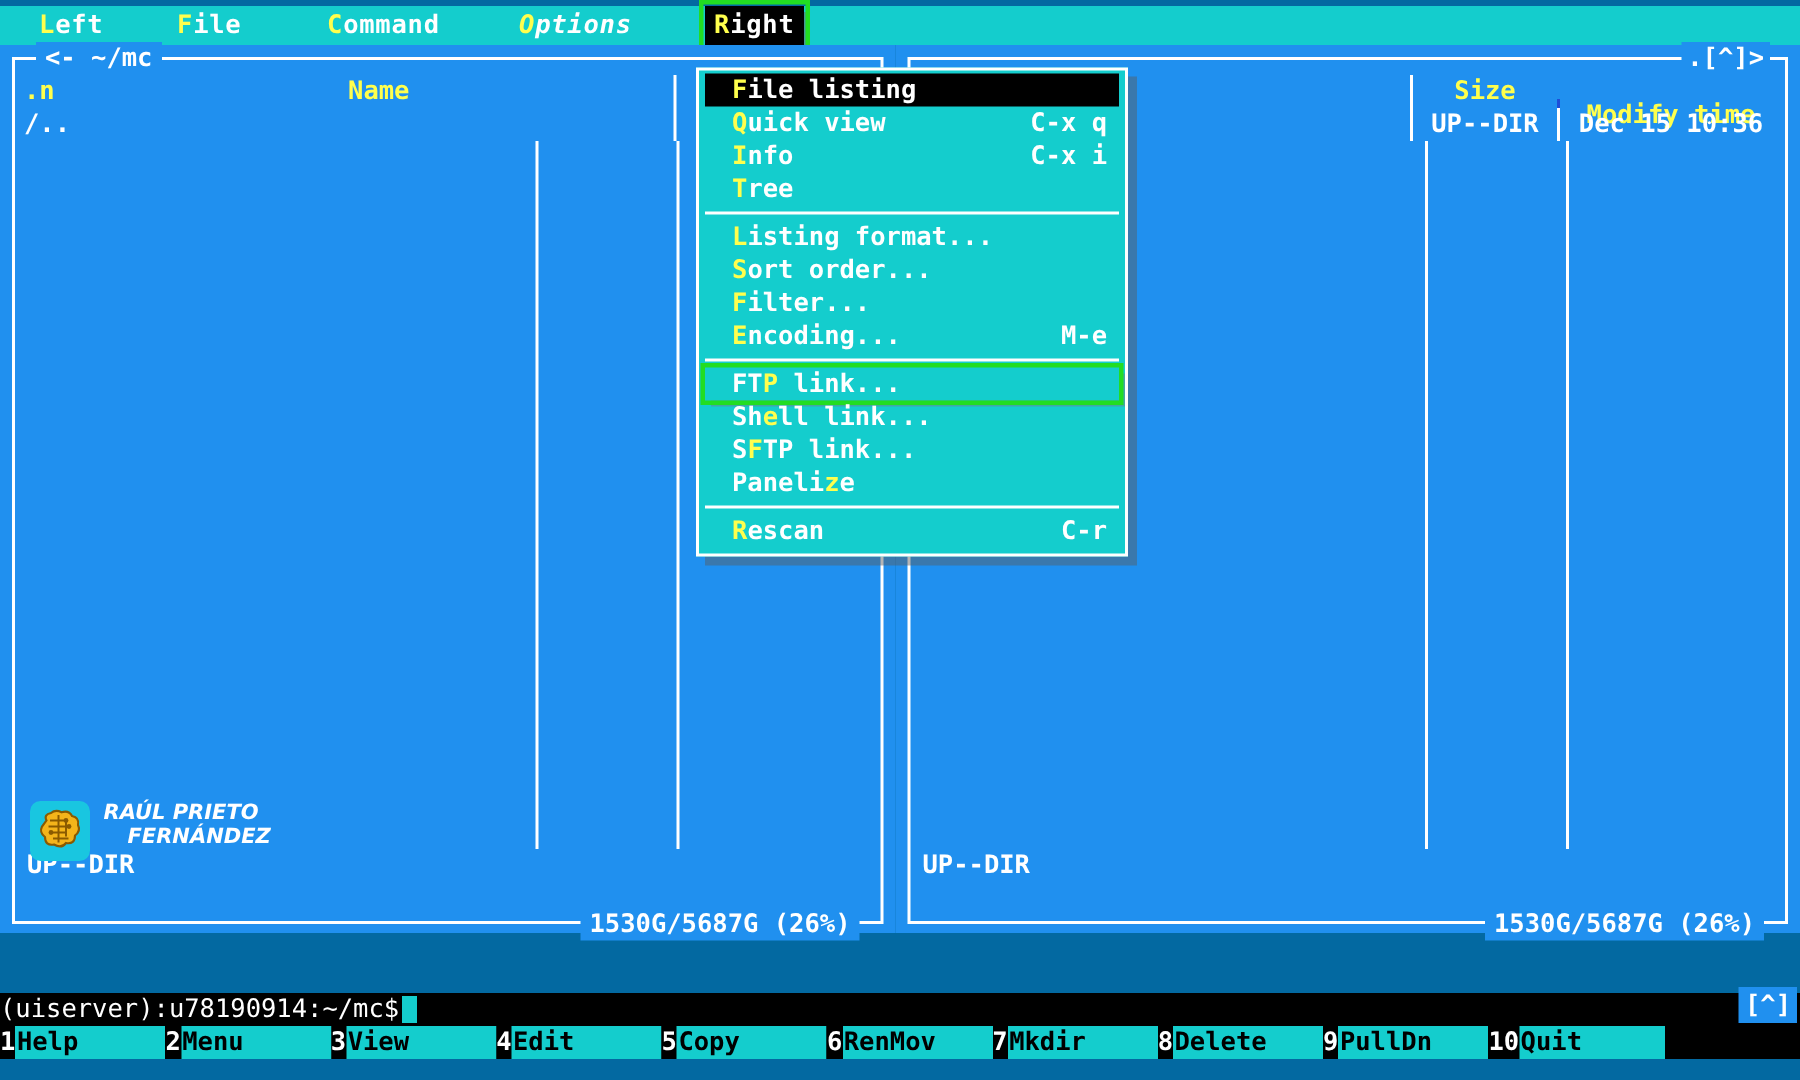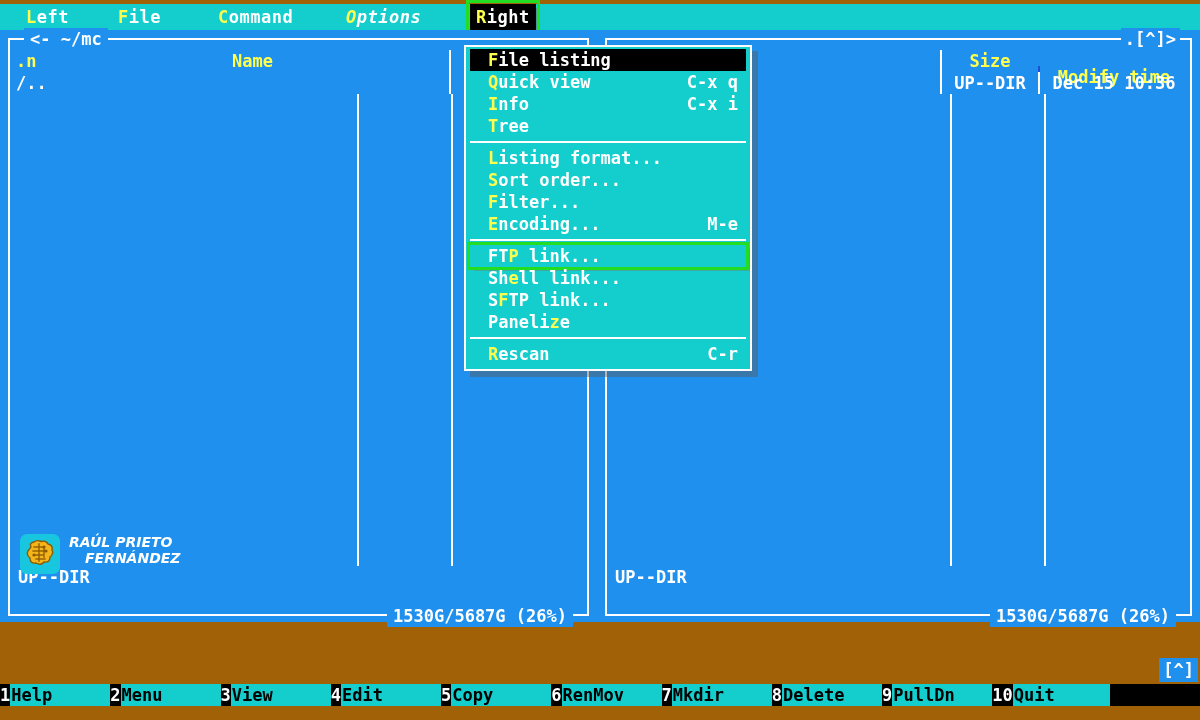--- a/index.html
+++ b/index.html
@@ -13,21 +13,21 @@
     overflow: hidden;
     font-family: "DejaVu Sans Mono", "Liberation Mono", monospace;
     font-size: 17px;
     line-height: 22px;
     -webkit-font-smoothing: none;
   }
   #screen {
     position: relative;
     width: 1200px;
     height: 720px;
-    background: #a16207;
+    background: #0369a1;
   }
 
   
   #menubar {
     position: absolute;
     left: 0; top: 4px;
     width: 1200px; height: 26px;
     background: #14cdcd;
     display: flex;
     align-items: center;
@@ -380,20 +380,24 @@
       <div class="dd-sep"></div>
       <div class="dd-item focused"><span class="dd-label"><span>FT</span><span class="hk">P</span><span> link...</span></span></div>
       <div class="dd-item"><span class="dd-label"><span>Sh</span><span class="hk">e</span><span>ll link...</span></span></div>
       <div class="dd-item"><span class="dd-label"><span>S</span><span class="hk">F</span><span>TP link...</span></span></div>
       <div class="dd-item"><span class="dd-label"><span>Paneli</span><span class="hk">z</span><span>e</span></span></div>
       <div class="dd-sep"></div>
       <div class="dd-item"><span class="dd-label"><span class="hk">R</span><span>escan</span></span><span class="dd-key">C-r</span></div>
     </div>
 
 
+  <div id="promptline">
+    <span>(uiserver):u78190914:~/mc$</span>
+    <span id="cursor"></span>
+  </div>
 
   <div id="uparrow">[^]</div>
 
   <div id="fnbar">
       <div class="fn-key"><span class="fn-num">1</span><span class="fn-label">Help</span></div>
       <div class="fn-key"><span class="fn-num">2</span><span class="fn-label">Menu</span></div>
       <div class="fn-key"><span class="fn-num">3</span><span class="fn-label">View</span></div>
       <div class="fn-key"><span class="fn-num">4</span><span class="fn-label">Edit</span></div>
       <div class="fn-key"><span class="fn-num">5</span><span class="fn-label">Copy</span></div>
       <div class="fn-key"><span class="fn-num">6</span><span class="fn-label">RenMov</span></div>

